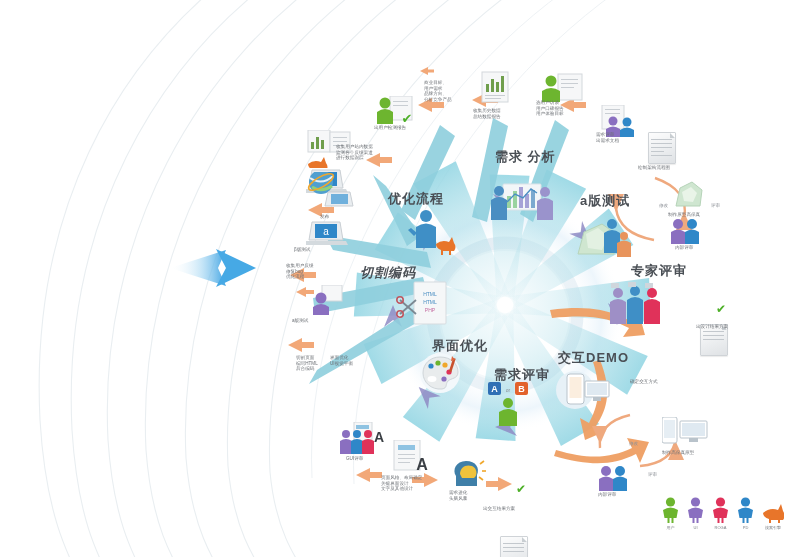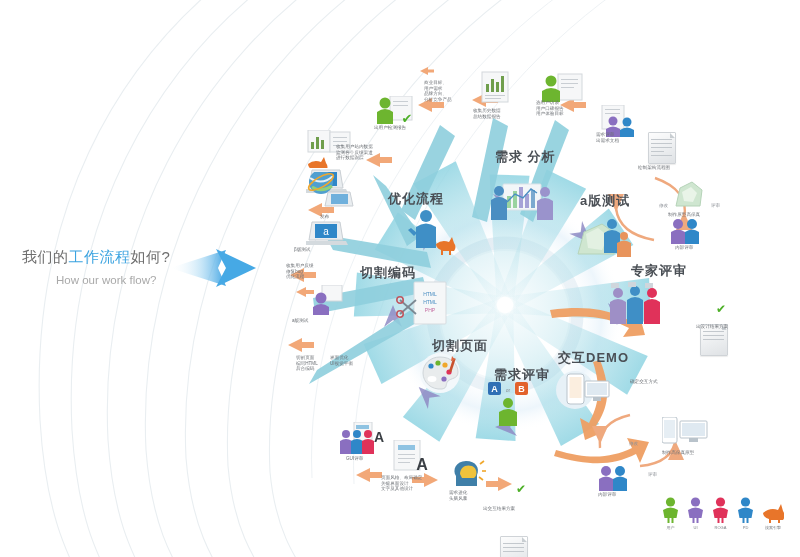--- a/index.html
+++ b/index.html
@@ -67,24 +67,20 @@
       <path d="M 452 -40 C 288 60, 176 258, 186 458 C 192 532, 214 562, 238 600"></path>
       <path d="M 506 -40 C 338 60, 218 266, 228 466 C 234 534, 256 562, 280 600"></path>
       <path d="M 560 -40 C 388 60, 260 272, 270 472 C 276 536, 298 562, 322 600"></path>
     </g>
     <g fill="none" stroke="#eef2f5" stroke-width="1">
       <path d="M 612 -40 C 438 60, 302 278, 312 478"></path>
       <path d="M 666 -40 C 488 60, 344 284, 354 484"></path>
     </g>
   </svg>
 
-  <div class="lead">
-    <div class="cn"><span>我们的</span><span class="hl">工作流程</span><span>如何?</span></div>
-    <div class="en">How our work flow?</div>
-  </div>
 
   <svg class="lead-arrow" viewBox="0 0 90 46">
     <defs>
       <linearGradient id="gLead" x1="0" y1="0" x2="1" y2="0">
         <stop offset="0%" stop-color="#ffffff" stop-opacity="0"></stop>
         <stop offset="55%" stop-color="#9fd4f2" stop-opacity=".55"></stop>
         <stop offset="100%" stop-color="#3fa3e3" stop-opacity="1"></stop>
       </linearGradient>
     </defs>
     <path d="M2 23 L58 5 L50 23 L58 41 Z" fill="url(#gLead)"></path>
@@ -232,22 +228,22 @@
       <path d="M58 228 L60 244 L172 222 L168 207 Z"></path>
       <path d="M62 300 L54 314 L170 248 L162 236 Z"></path>
     </g>
   </svg>
 
   <div class="stage-title" style="left:495px;top:148px;">需求 分析</div>
   <div class="stage-title" style="left:580px;top:192px;">a版测试</div>
   <div class="stage-title" style="left:631px;top:262px;">专家评审</div>
   <div class="stage-title small" style="left:558px;top:349px;">交互DEMO</div>
   <div class="stage-title" style="left:494px;top:366px;">需求评审</div>
-  <div class="stage-title" style="left:432px;top:337px;">切割页面</div>
-  <div class="stage-title" style="left:360px;top:264px;">切割编码</div>
+  <div class="stage-title" style="left:432px;top:337px;">界面优化</div>
+  <div class="stage-title" style="left:360px;top:264px;font-style:italic;">切割编码</div>
   <div class="stage-title" style="left:388px;top:190px;">优化流程</div>
 
   <svg class="node" style="left:487px;top:178px;" width="70" height="52" viewBox="0 0 70 52">
     <rect x="16" y="6" width="38" height="26" rx="1" fill="#f3f6f8" stroke="#dbe2e7"></rect>
     <g fill="#9ad3a0">
         <rect x="20" y="18" width="4" height="12"></rect>
         <rect x="26" y="13" width="4" height="17"></rect>
       </g>
     <g fill="#a6a2d6">
         <rect x="32" y="9" width="4" height="21"></rect>

